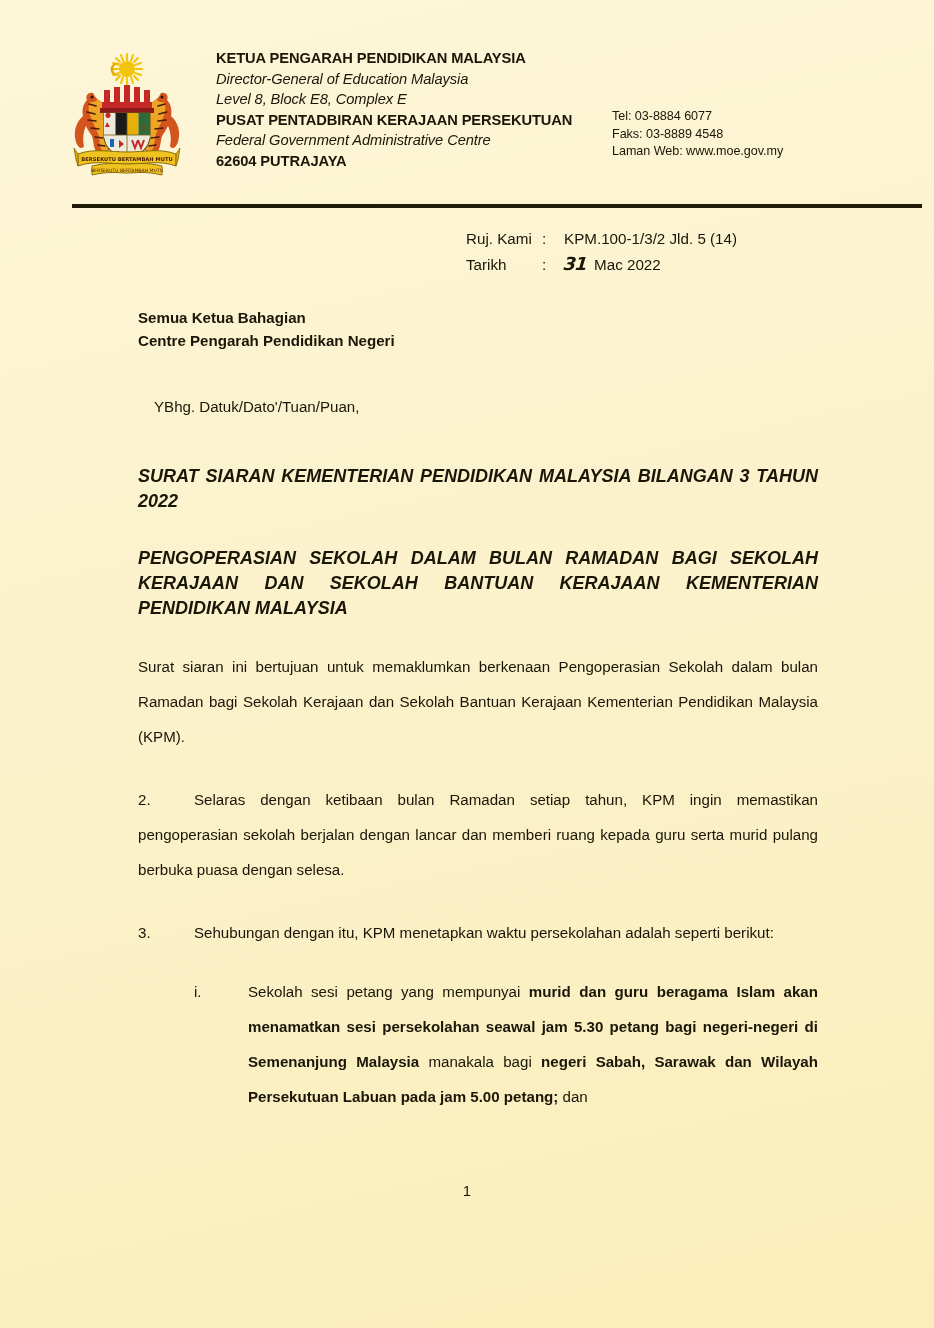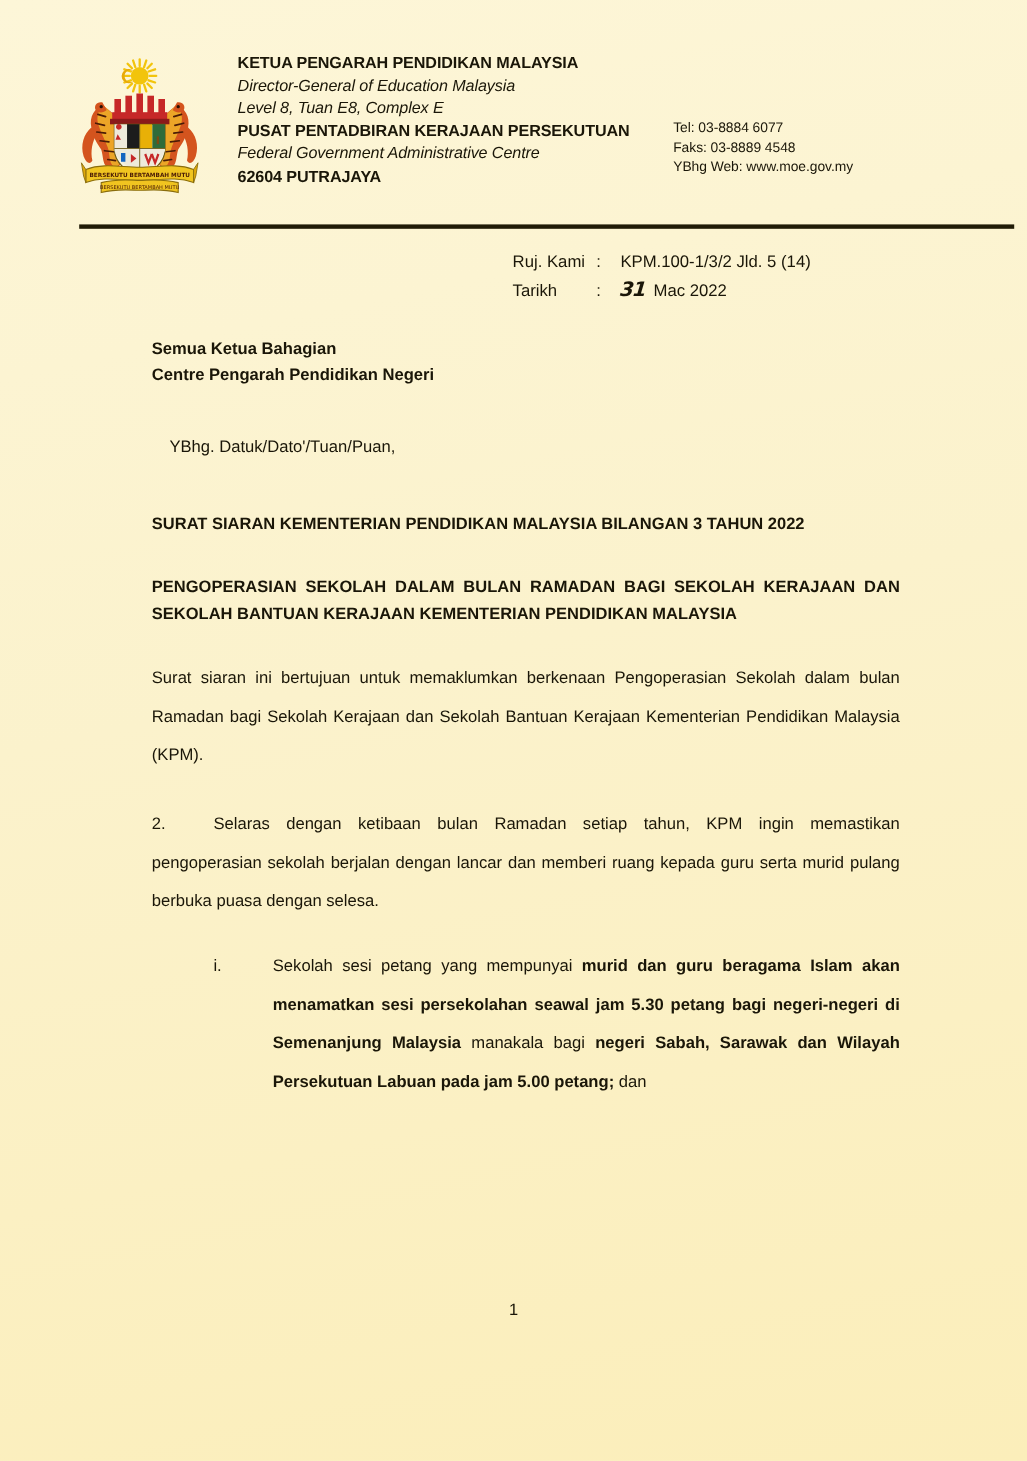--- a/index.html
+++ b/index.html
@@ -112,23 +112,24 @@
   }
   .salutation {
     margin-top: 44px;
     font-size: 15.1px;
     line-height: 22px;
     margin-left: 16px;
   }
   .title-block {
     margin-top: 46px;
     font-weight: bold;
-    font-size: 15px;
+    font-size: 18px;
     line-height: 25px;
     text-align: justify;
+    font-style: italic;
   }
   .title-block.second { margin-top: 32px; }
   .para {
     margin-top: 28px;
     font-size: 15.1px;
     line-height: 35px;
     text-align: justify;
   }
   .para .num {
     display: inline-block;
@@ -271,31 +272,31 @@
           <path d="M28 122 C44 118 56 120 63 120 C70 120 82 118 98 122
                    L98 131 C82 127 70 129 63 129 C56 129 44 127 28 131 Z" fill="#f0c420" stroke="#8a6d0c" stroke-width="1"></path>
           <text x="63" y="128" font-family="DejaVu Sans, sans-serif" font-size="4.6" text-anchor="middle" fill="#4a1b06">BERSEKUTU BERTAMBAH MUTU</text>
         </g>
       </svg>
     </div>
 
     <div class="lh-text">
       <div class="lh-line b">KETUA PENGARAH PENDIDIKAN MALAYSIA</div>
       <div class="lh-line i">Director-General of Education Malaysia</div>
-      <div class="lh-line i">Level 8, Tuan E8, Complex E</div>
+      <div class="lh-line i">Level 8, Block E8, Complex E</div>
       <div class="lh-line b">PUSAT PENTADBIRAN KERAJAAN PERSEKUTUAN</div>
       <div class="lh-line i">Federal Government Administrative Centre</div>
       <div class="lh-line b">62604 PUTRAJAYA</div>
     </div>
   </div>
 
   <div class="lh-contact">
     <div>Tel: 03-8884 6077</div>
     <div>Faks: 03-8889 4548</div>
-    <div>YBhg Web: www.moe.gov.my</div>
+    <div>Laman Web: www.moe.gov.my</div>
   </div>
 
   <div class="hr-main"></div>
 
   <div class="refblock">
     <div class="ref-row">
       <span class="ref-label">Ruj. Kami</span>
       <span class="ref-colon">:</span>
       <span class="ref-value">KPM.100-1/3/2 Jld. 5 (14)</span>
     </div>
@@ -318,20 +319,23 @@
     <div class="title-block">SURAT SIARAN KEMENTERIAN PENDIDIKAN MALAYSIA BILANGAN 3 TAHUN 2022</div>
 
     <div class="title-block second">PENGOPERASIAN SEKOLAH DALAM BULAN RAMADAN BAGI SEKOLAH KERAJAAN DAN SEKOLAH BANTUAN KERAJAAN KEMENTERIAN PENDIDIKAN MALAYSIA</div>
 
     <div class="para">Surat siaran ini bertujuan untuk memaklumkan berkenaan Pengoperasian Sekolah dalam bulan Ramadan bagi Sekolah Kerajaan dan Sekolah Bantuan Kerajaan Kementerian Pendidikan Malaysia (KPM).</div>
 
     <div class="para">
       <span class="num">2.</span><span>Selaras dengan ketibaan bulan Ramadan setiap tahun, KPM ingin memastikan pengoperasian sekolah berjalan dengan lancar dan memberi ruang kepada guru serta murid pulang berbuka puasa dengan selesa.</span>
     </div>
 
+    <div class="para">
+      <span class="num">3.</span><span>Sehubungan dengan itu, KPM menetapkan waktu persekolahan adalah seperti berikut:</span>
+    </div>
 
     <div class="listitem">
       <span class="marker">i.</span>
       <span class="li-text"><span>Sekolah sesi petang yang mempunyai </span><b>murid dan guru beragama Islam akan menamatkan sesi persekolahan seawal jam 5.30 petang bagi negeri-negeri di Semenanjung Malaysia</b><span> manakala bagi </span><b>negeri Sabah, Sarawak dan Wilayah Persekutuan Labuan pada jam 5.00 petang;</b><span> dan</span></span>
     </div>
 
   </div>
 
   <div class="pagenum">1</div>
 

